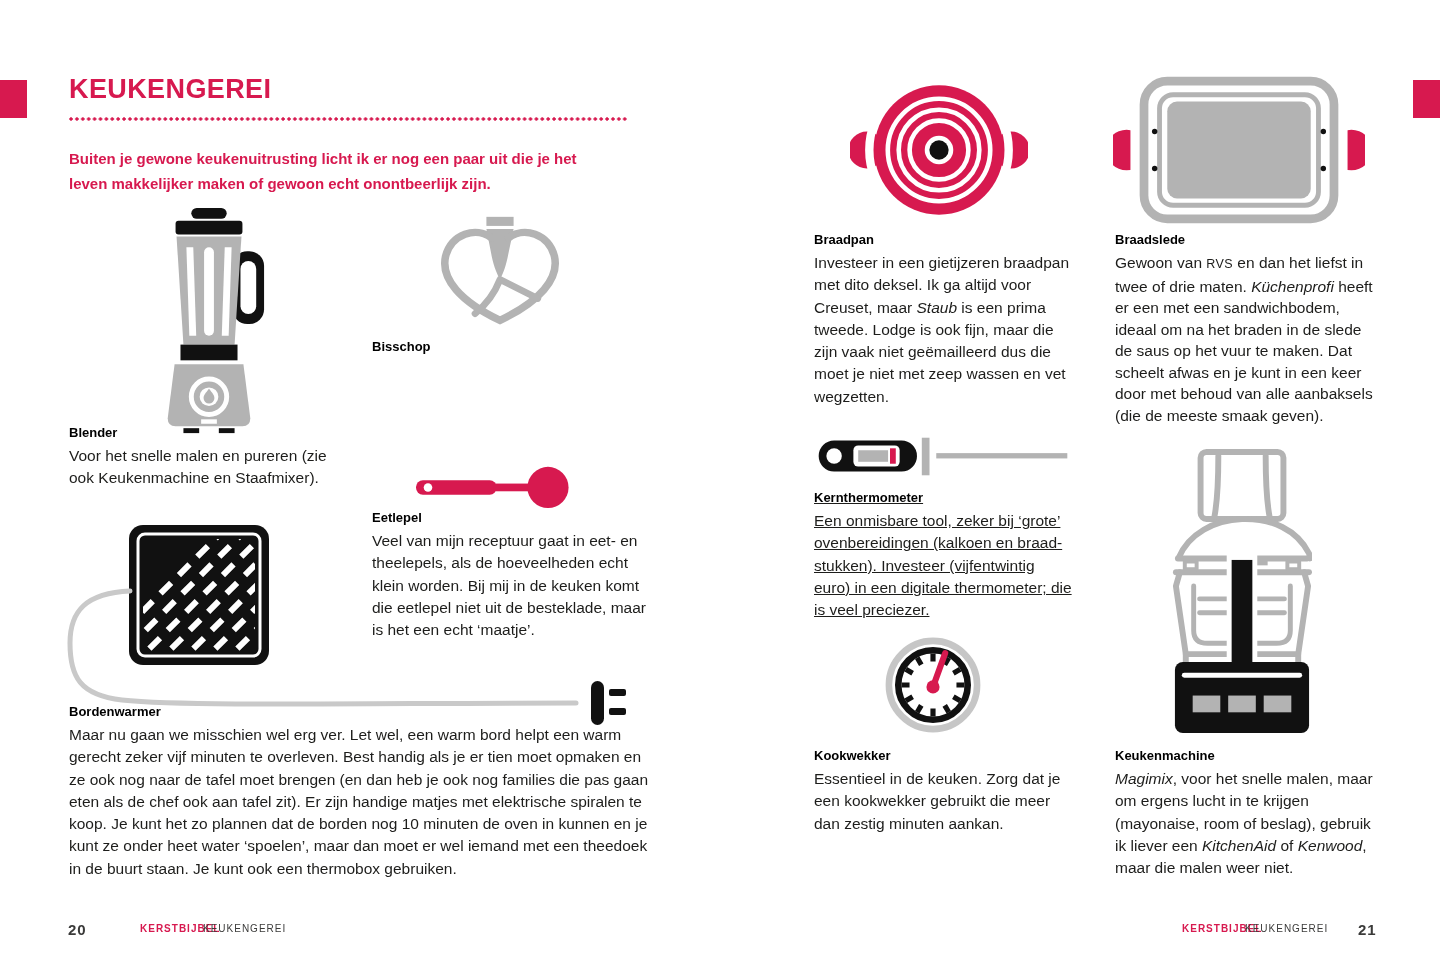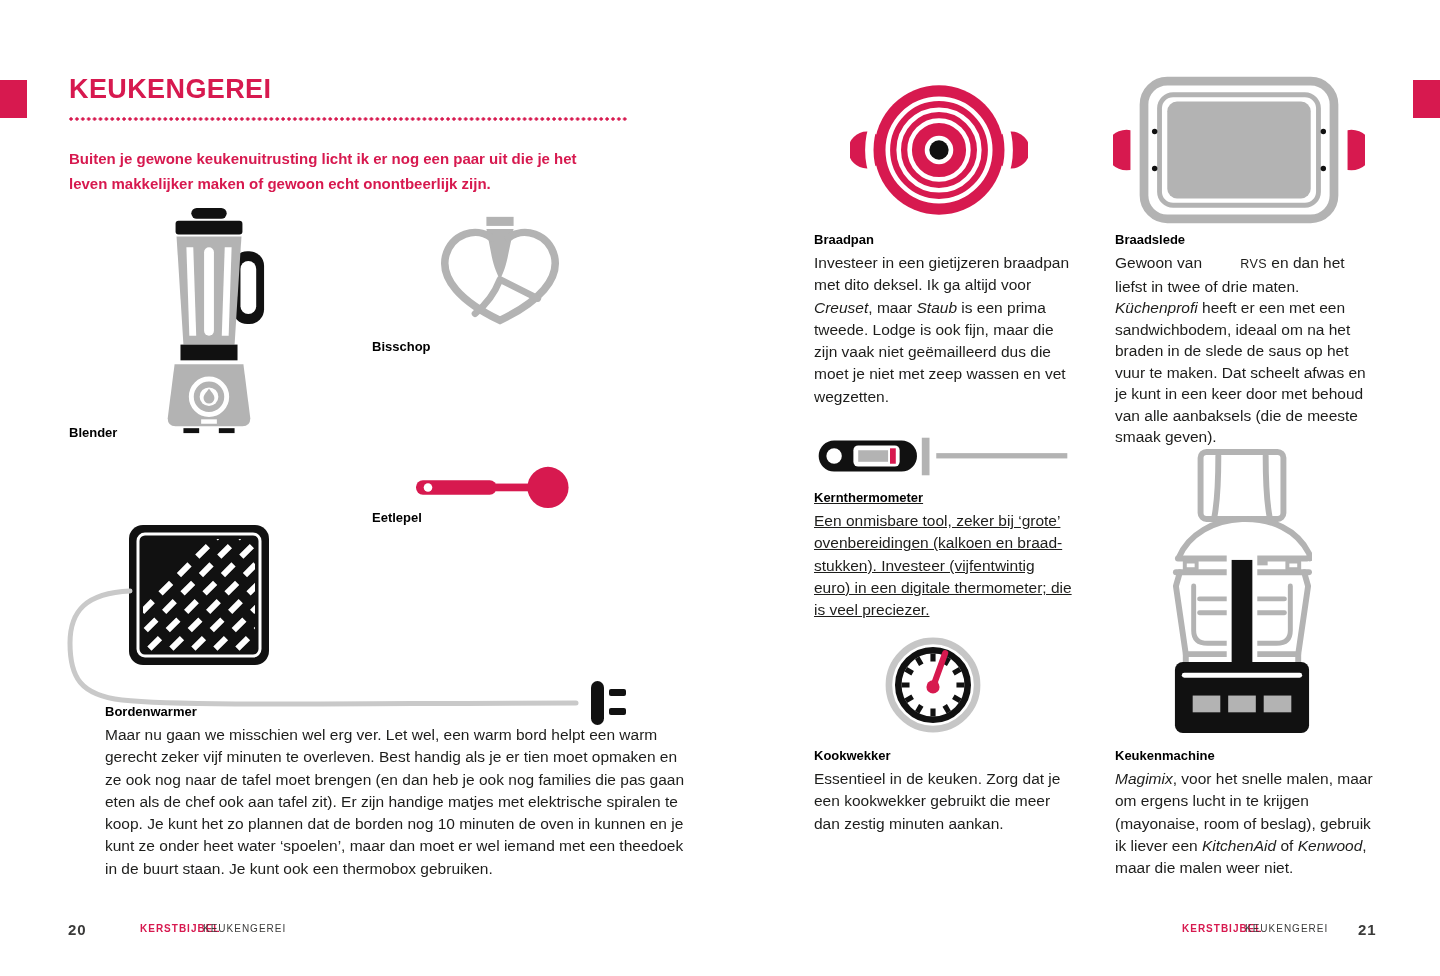--- a/index.html
+++ b/index.html
@@ -12,21 +12,21 @@
     width:1440px;height:976px;position:relative;background:#fff;overflow:hidden;
     font-family:"Liberation Sans","DejaVu Sans",sans-serif;color:var(--text);
   }
   .abs{position:absolute;}
   .tab{width:27px;height:38px;background:var(--pink);}
   .title{color:var(--pink);font-size:27px;font-weight:800;letter-spacing:.4px;}
   .dots{height:4px;background-image:radial-gradient(circle at 2px 2px,var(--pink) 1.45px,transparent 1.85px);background-size:5.9px 4px;background-repeat:repeat-x;}
   .intro{color:var(--pink);font-weight:700;font-size:15px;line-height:25px;}
   .heading{font-size:13px;font-weight:700;color:#000;margin:0 0 5px 0;}
   .body{font-size:15.5px;line-height:22.3px;}
-  .smallcaps{font-size:12.5px;letter-spacing:.4px;margin-left:34px;}
+  .smallcaps{font-size:12.5px;letter-spacing:.4px;}
   .footer-num{font-size:15px;letter-spacing:1px;color:#3a3a39;font-weight:700;}
   .footer-book{font-size:10px;letter-spacing:1px;color:var(--pink);font-weight:700;}
   .footer-chap{font-size:10px;letter-spacing:1px;color:#3a3a39;}
   svg{display:block;}
   .f-pink{fill:var(--pink)} .f-gray{fill:var(--gray)} .f-black{fill:var(--ink)} .f-white{fill:#fff}
   .s-pink{stroke:var(--pink)} .s-gray{stroke:var(--gray)} .s-white{stroke:#fff}
   .s-black{stroke:var(--ink)} .s-cord{stroke:var(--cord)} .s-lgray{stroke:var(--ringgray)}
 </style>
 </head>
 <body>
@@ -52,20 +52,21 @@
   <circle cx="60" cy="196" r="18" fill="none" class="s-white" stroke-width="5"></circle>
   <circle cx="60" cy="196" r="9.5" class="f-white"></circle>
   <path d="M60,188 c3.5,4.5 5.5,6.5 5.5,9.5 a5.5,5.5 0 1 1 -11,0 c0,-3 2,-5 5.5,-9.5 z" class="f-gray"></path>
   <rect x="52" y="219" width="16" height="4.5" class="f-white"></rect>
   <rect x="34" y="228" width="16" height="5" class="f-black"></rect>
   <rect x="70" y="228" width="16" height="5" class="f-black"></rect>
 </svg>
 
 <div class="abs" style="left:69px;top:425px;width:280px;">
   <h3 class="heading">Blender</h3>
+  <div class="body"><span>Voor het snelle malen en pureren (zie ook Keukenmachine en Staafmixer).</span></div>
 </div>
 
 <svg class="abs" style="left:432px;top:197px;" width="136" height="150" viewBox="0 0 180 150">
   <rect x="72" y="2" width="36" height="12" class="f-gray"></rect>
   <path d="M72,18 h36 l-8,38 c-3,14 -7,23 -10,29 c-3,-6 -8,-16 -11,-31 z" class="f-gray"></path>
   <path d="M79,30 C58,14 26,25 18,54 C11,84 38,114 90,139 C142,114 169,84 162,54 C154,25 122,14 101,30" fill="none" class="s-gray" stroke-width="10" stroke-linecap="round"></path>
   <path d="M90,85 L140,110 M90,85 C83,103 72,118 57,130" fill="none" class="s-gray" stroke-width="9" stroke-linecap="round"></path>
 </svg>
 
 <div class="abs" style="left:372px;top:339px;width:250px;">
@@ -74,20 +75,21 @@
 
 <svg class="abs" style="left:404px;top:461px;" width="180" height="52" viewBox="0 0 210 60">
   <rect x="14" y="22" width="94" height="17" rx="8" class="f-pink"></rect>
   <circle cx="28" cy="30.5" r="5" class="f-white"></circle>
   <rect x="104" y="26" width="42" height="9" class="f-pink"></rect>
   <circle cx="168" cy="30.5" r="24" class="f-pink"></circle>
 </svg>
 
 <div class="abs" style="left:372px;top:510px;width:278px;">
   <h3 class="heading">Eetlepel</h3>
+  <div class="body"><span>Veel van mijn receptuur gaat in eet- en theelepels, als de hoeveelheden echt klein worden. Bij mij in de keuken komt die eetlepel niet uit de bestek­lade, maar is het een echt ‘maatje’.</span></div>
 </div>
 
 <svg class="abs" style="left:127px;top:523px;" width="144" height="144" viewBox="0 0 144 144">
   <defs>
       <clipPath id="pwclip">
         <rect x="16" y="16" width="112" height="112" rx="5"></rect>
       </clipPath>
     </defs>
   <rect x="2" y="2" width="140" height="140" rx="14" class="f-black"></rect>
   <rect x="11" y="11" width="122" height="122" rx="7" fill="none" class="s-white" stroke-width="3"></rect>
@@ -102,21 +104,21 @@
   </g>
 </svg>
 
 <svg class="abs" style="left:58px;top:555px;" width="585" height="175" viewBox="0 0 585 175">
   <path d="M72,36 C28,38 12,56 12,88 C12,122 22,140 64,145 C130,152 320,148 518,148" fill="none" class="s-cord" stroke-width="5" stroke-linecap="round"></path>
   <rect x="533" y="126" width="13" height="44" rx="6.5" class="f-black"></rect>
   <rect x="551" y="134" width="17" height="7" rx="2" class="f-black"></rect>
   <rect x="551" y="153" width="17" height="7" rx="2" class="f-black"></rect>
 </svg>
 
-<div class="abs" style="left:69px;top:704px;width:580px;margin-left:36px;">
+<div class="abs" style="left:69px;top:704px;width:580px;">
   <h3 class="heading">Bordenwarmer</h3>
   <div class="body"><span>Maar nu gaan we misschien wel erg ver. Let wel, een warm bord helpt een warm gerecht zeker vijf minuten te overleven. Best handig als je er tien moet opmaken en ze ook nog naar de tafel moet brengen (en dan heb je ook nog families die pas gaan eten als de chef ook aan tafel zit). Er zijn handige matjes met elektrische spiralen te koop. Je kunt het zo plannen dat de borden nog 10 minuten de oven in kunnen en je kunt ze onder heet water ‘spoelen’, maar dan moet er wel iemand met een theedoek in de buurt staan. Je kunt ook een thermobox gebruiken.</span></div>
 </div>
 
 <div class="abs footer-num" style="left:68px;top:921px;">20</div>
 <div class="abs footer-book" style="left:140px;top:923px;">KERSTBIJBEL</div>
 <div class="abs footer-chap" style="left:203px;top:923px;">KEUKENGEREI</div>
 
 <svg class="abs" style="left:850px;top:72px;" width="178" height="156" viewBox="0 0 212 160">
   <circle cx="20" cy="80" r="22" class="f-pink"></circle>
@@ -125,21 +127,21 @@
   <circle cx="106" cy="80" r="77" class="f-pink"></circle>
   <circle cx="106" cy="80" r="61" fill="none" class="s-white" stroke-width="5.5"></circle>
   <circle cx="106" cy="80" r="48" fill="none" class="s-white" stroke-width="5.5"></circle>
   <circle cx="106" cy="80" r="35" fill="none" class="s-white" stroke-width="5.5"></circle>
   <circle cx="106" cy="80" r="17" class="f-white"></circle>
   <circle cx="106" cy="80" r="11.5" class="f-black"></circle>
 </svg>
 
 <div class="abs" style="left:814px;top:232px;width:262px;">
   <h3 class="heading">Braadpan</h3>
-  <div class="body"><span>Investeer in een gietijzeren braadpan met dito deksel. Ik ga altijd voor </span><span style="font-style: italic;">Creuset</span><span>, maar </span><span style="font-style: italic;">Staub</span><span> is een prima tweede. Lodge is ook fijn, maar die zijn vaak niet geëmailleerd dus die moet je niet met zeep wassen en vet wegzetten.</span></div>
+  <div class="body"><span>Investeer in een gietijzeren braadpan met dito deksel. Ik ga altijd voor </span><span style="">Creuset</span><span>, maar </span><span style="font-style: italic;">Staub</span><span> is een prima tweede. Lodge is ook fijn, maar die zijn vaak niet geëmailleerd dus die moet je niet met zeep wassen en vet wegzetten.</span></div>
 </div>
 
 <svg class="abs" style="left:1113px;top:76px;" width="252" height="148" viewBox="0 0 260 152">
   <circle cx="14" cy="76" r="21" class="f-pink"></circle>
   <circle cx="246" cy="76" r="21" class="f-pink"></circle>
   <rect x="24" y="-2" width="212" height="156" rx="30" fill="none" class="s-white" stroke-width="12"></rect>
   <rect x="32" y="5" width="196" height="142" rx="24" fill="#fff" class="s-gray" stroke-width="9"></rect>
   <rect x="48" y="19" width="164" height="114" rx="14" fill="none" class="s-gray" stroke-width="5"></rect>
   <rect x="56" y="26" width="148" height="100" rx="10" class="f-gray"></rect>
   <circle cx="43" cy="57" r="2.8" class="f-black"></circle>

